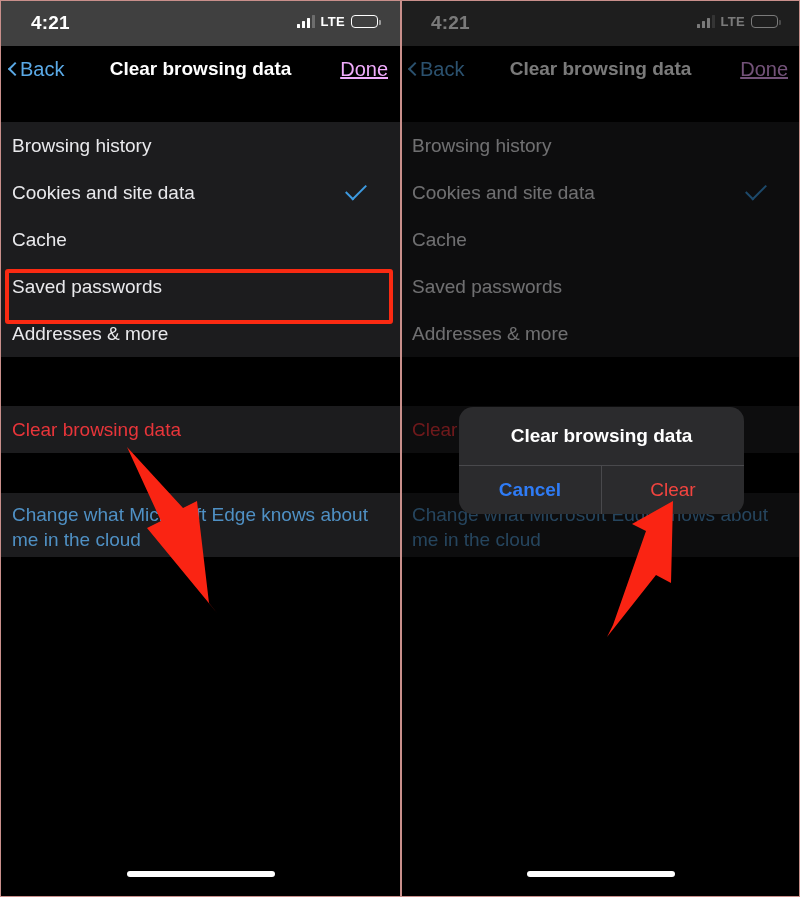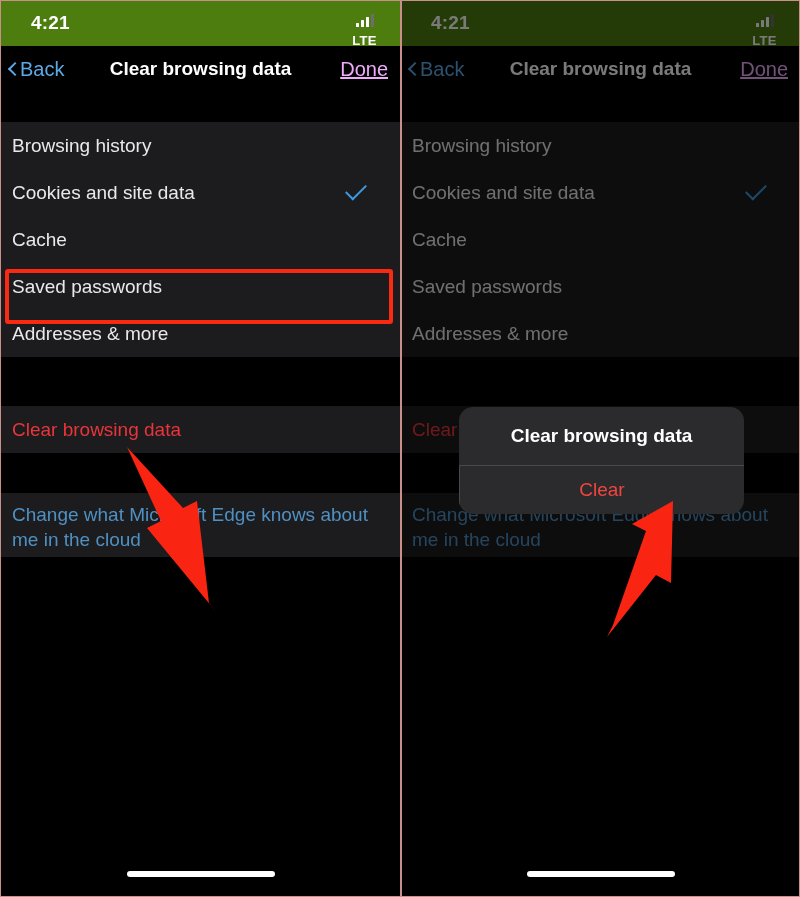--- a/index.html
+++ b/index.html
@@ -31,37 +31,36 @@
     left: 399px; top: 0;
     width: 2px; height: 895px;
     background: #c98f8b;
     z-index: 30;
   }
 
   
   .statusbar {
     position: relative;
     height: 45px;
-    background: #4d7c0f;
+    background: #404040;
   }
   .status-time {
     position: absolute;
     left: 30px; top: 11px;
     color: #ffffff;
     font-size: 19px;
     font-weight: bold;
     letter-spacing: .2px;
   }
   .status-right {
     position: absolute;
     right: 22px; top: 13px;
     display: flex;
     align-items: center;
     gap: 6px;
-    flex-direction: column;
   }
   .signal { display: flex; align-items: flex-end; gap: 2px; height: 13px; }
   .signal i { display: block; width: 3px; background: #fff; border-radius: .5px; }
   .signal i:nth-child(1) { height: 4px; }
   .signal i:nth-child(2) { height: 7px; }
   .signal i:nth-child(3) { height: 10px; }
   .signal i:nth-child(4) { height: 13px; background: #6d6d6d; }
   .lte { color: #fff; font-size: 13px; font-weight: bold; letter-spacing: .3px; }
   .battery {
     position: relative;
@@ -352,20 +351,21 @@
           <span class="label">Change what Microsoft Edge knows about me in the cloud</span>
         </div>
       </div>
     </div>
 
     <div class="dim-overlay"></div>
 
     <div class="alert">
       <div class="alert-head">Clear browsing data</div>
       <div class="alert-actions">
+        <div class="alert-btn cancel">Cancel</div>
         <div class="alert-btn confirm">Clear</div>
       </div>
     </div>
 
     <div class="home-indicator"></div>
   </div>
 
   <div class="panel-divider"></div>
 
   <svg class="arrow-layer" viewBox="0 0 800 895">

